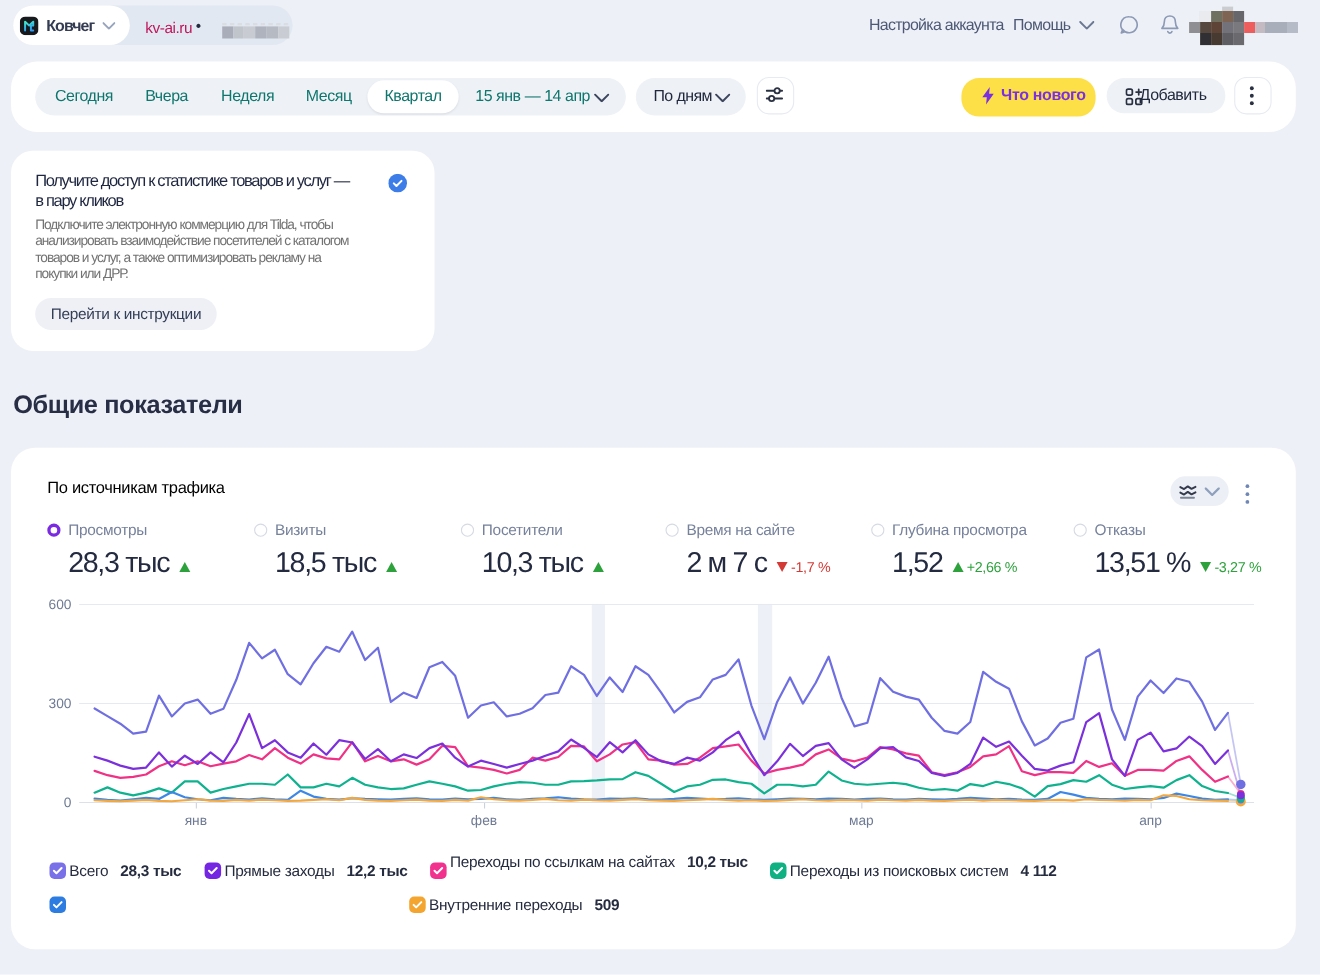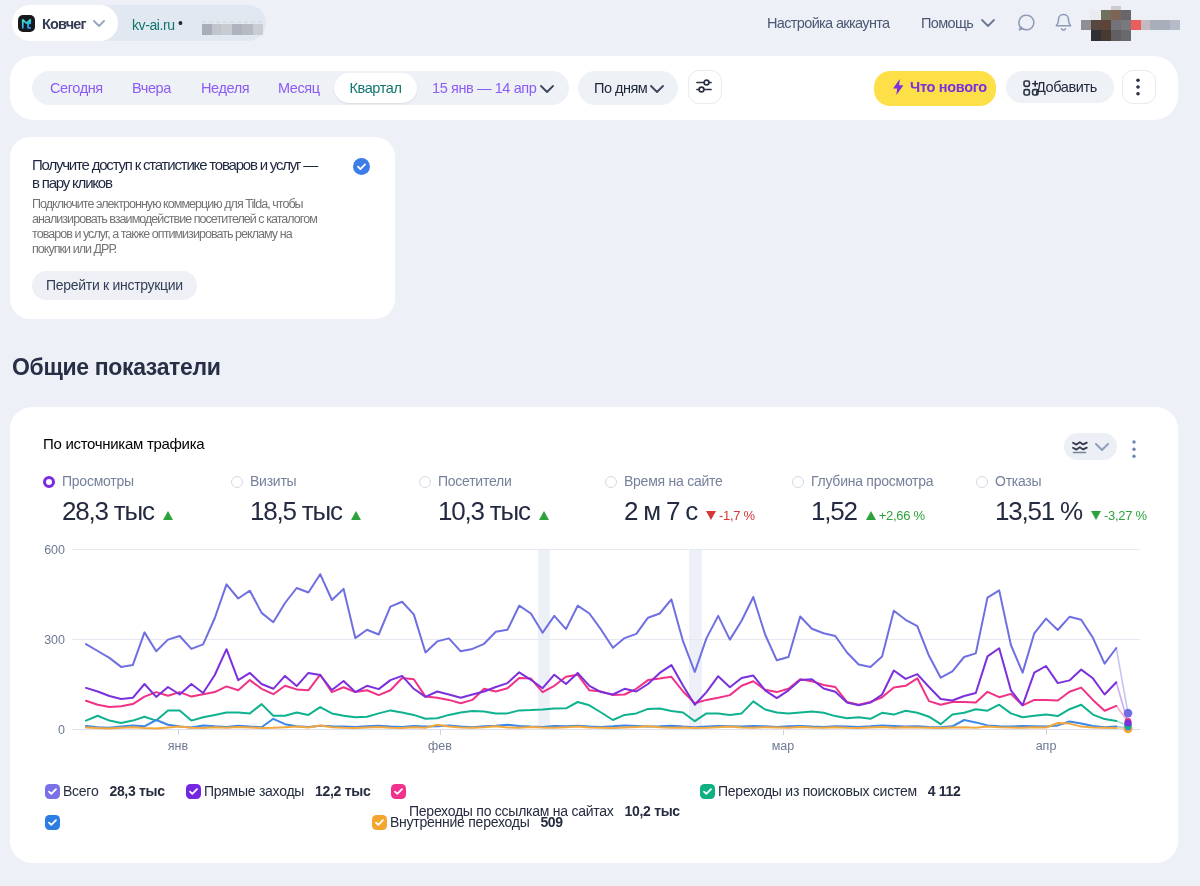--- a/index.html
+++ b/index.html
@@ -4,27 +4,27 @@
 html,body{width:1200px;height:886px;overflow:hidden}
 body{background:#edf0f6;font-family:"Liberation Sans",sans-serif;position:relative;color:#222}
 .abs{position:absolute}
 svg{display:block}
 
 .sw{left:12px;top:5px;width:254px;height:36px;border-radius:18px;background:#e2e8f1}
 .sw .wp{position:absolute;left:0;top:0;width:106px;height:36px;border-radius:18px;background:#fff}
 .sw .logo{position:absolute;left:6px;top:9.5px}
 .sw .nm{position:absolute;left:30px;top:10.5px;font-size:14.5px;font-weight:700;color:#333c52;letter-spacing:-.8px}
 .sw .chev{position:absolute;left:81px;top:15px}
-.sw .dom{position:absolute;left:120px;top:11.5px;font-size:14px;color:#0f766e;letter-spacing:-.4px}
+.sw .dom{position:absolute;left:120px;top:11.5px;font-size:14px;color:#be185d;letter-spacing:-.4px}
 .sw .dot{position:absolute;left:166px;top:10px;font-size:14px;color:#222a3c}
 .hlink{top:14.5px;font-size:14.5px;color:#4c5875;letter-spacing:-.65px}
 
 .tb{left:10px;top:56px;width:1168px;height:64px;background:#fff;border-radius:24px}
 .tabs{position:absolute;left:22px;top:15px;width:537px;height:34px;border-radius:17px;background:#eef1f5}
-.tab{position:absolute;top:0;height:34px;line-height:34px;font-size:14.5px;color:#8b5cf6;letter-spacing:-.4px}
+.tab{position:absolute;top:0;height:34px;line-height:34px;font-size:14.5px;color:#0f766e;letter-spacing:-.4px}
 .tabsel{position:absolute;left:302px;top:2px;width:83px;height:30px;border-radius:15px;background:#fff;box-shadow:0 1px 2px rgba(40,50,80,.10)}
 .tabsel span{display:block;text-align:center;line-height:30px;font-size:14.5px;color:#0f766e;letter-spacing:-.4px}
 .pill2{position:absolute;left:568px;top:15px;width:100px;height:34px;border-radius:17px;background:#eef1f5}
 .pill2 span{position:absolute;left:16px;line-height:34px;font-size:14.5px;color:#21293e;letter-spacing:-.5px}
 .cbtn{position:absolute;top:14px;width:34px;height:34px;border-radius:11px;background:#fff;border:1px solid #e7eaf1}
 .wn{position:absolute;left:864px;top:15px;width:122px;height:35px;border-radius:16px;background:#fde047}
 .wn span{position:absolute;left:36px;line-height:32px;font-size:14.5px;font-weight:700;color:#7a2fe0;letter-spacing:-.3px}
 .add{position:absolute;left:996px;top:15px;width:108px;height:32px;border-radius:16px;background:#eef1f5}
 .add span{position:absolute;left:30px;line-height:32px;font-size:14.5px;color:#21293e;letter-spacing:-.4px}
 
@@ -85,21 +85,21 @@
       <div style="position:absolute;left:19px;top:1px;width:4px;height:2px;background:#dadde2"></div>
       <div style="position:absolute;left:26px;top:1px;width:4px;height:2px;background:#dadde2"></div>
       <div style="position:absolute;left:33px;top:1px;width:4px;height:2px;background:#dadde2"></div>
       <div style="position:absolute;left:40px;top:1px;width:4px;height:2px;background:#dadde2"></div>
       <div style="position:absolute;left:47px;top:1px;width:4px;height:2px;background:#dadde2"></div>
       <div style="position:absolute;left:54px;top:1px;width:4px;height:2px;background:#dadde2"></div>
       <div style="position:absolute;left:61px;top:1px;width:4px;height:2px;background:#dadde2"></div>
       <div style="position:absolute;left:68px;top:1px;width:4px;height:2px;background:#dadde2"></div>
   </div>
 </div>
-<div class="abs hlink" style="left:767px">Настройка аккаунта</div>
+<div class="abs hlink" style="left:790px">Настройка аккаунта</div>
 <div class="abs hlink" style="left:921px">Помощь</div>
 <svg class="abs" style="left:981px;top:19px" width="14" height="8" viewBox="0 0 14 8">
     <path d="M1 1l6 6 6-6" fill="none" stroke="#6d7a96" stroke-width="1.8" stroke-linecap="round" stroke-linejoin="round"></path>
   </svg>
 <svg class="abs" style="left:1018px;top:14px" width="17" height="17" viewBox="0 0 17 17">
     <path d="M8.5 1.2a7.3 7.3 0 1 1-5.9 11.6L1.4 15.9l3.2-1.1A7.3 7.3 0 0 1 8.5 1.2z" fill="none" stroke="#8c9ab6" stroke-width="1.5" stroke-linejoin="round"></path>
   </svg>
 <svg class="abs" style="left:1055px;top:13px" width="17" height="19" viewBox="0 0 17 19">
     <path d="M8.5 1.5c-3.2 0-5 2.4-5 5.2 0 3.6-1 4.8-2.2 6.1h14.4c-1.2-1.3-2.2-2.5-2.2-6.1 0-2.8-1.8-5.2-5-5.2z" fill="none" stroke="#8c9ab6" stroke-width="1.5" stroke-linejoin="round"></path>
     <path d="M6.6 15.7a2 2 0 0 0 3.8 0" fill="none" stroke="#8c9ab6" stroke-width="1.5" stroke-linecap="round"></path>
@@ -286,21 +286,21 @@
       <svg width="15" height="15" viewBox="0 0 15 15">
         <path d="M4 7.6l2.3 2.3 4.7-4.8" fill="none" stroke="#fff" stroke-width="1.8" stroke-linecap="round" stroke-linejoin="round"></path>
       </svg>
     </div>
     <div class="leg" style="left:194px;top:376px">Прямые заходы&nbsp;&nbsp;&nbsp;<b>12,2 тыс</b></div>
     <div class="cbx" style="left:381px;top:377px;background:#f2308d">
       <svg width="15" height="15" viewBox="0 0 15 15">
         <path d="M4 7.6l2.3 2.3 4.7-4.8" fill="none" stroke="#fff" stroke-width="1.8" stroke-linecap="round" stroke-linejoin="round"></path>
       </svg>
     </div>
-    <div class="leg" style="left:399px;top:396px">Переходы по ссылкам на сайтах&nbsp;&nbsp;&nbsp;<b>10,2 тыс</b></div>
+    <div class="leg" style="left:399px;top:368px">Переходы по ссылкам на сайтах&nbsp;&nbsp;&nbsp;<b>10,2 тыс</b></div>
     <div class="cbx" style="left:690px;top:377px;background:#0fb183">
       <svg width="15" height="15" viewBox="0 0 15 15">
         <path d="M4 7.6l2.3 2.3 4.7-4.8" fill="none" stroke="#fff" stroke-width="1.8" stroke-linecap="round" stroke-linejoin="round"></path>
       </svg>
     </div>
     <div class="leg" style="left:708px;top:376px">Переходы из поисковых систем&nbsp;&nbsp;&nbsp;<b>4 112</b></div>
     <div class="cbx" style="left:35px;top:408px;background:#2d7ce1">
       <svg width="15" height="15" viewBox="0 0 15 15">
         <path d="M4 7.6l2.3 2.3 4.7-4.8" fill="none" stroke="#fff" stroke-width="1.8" stroke-linecap="round" stroke-linejoin="round"></path>
       </svg>

